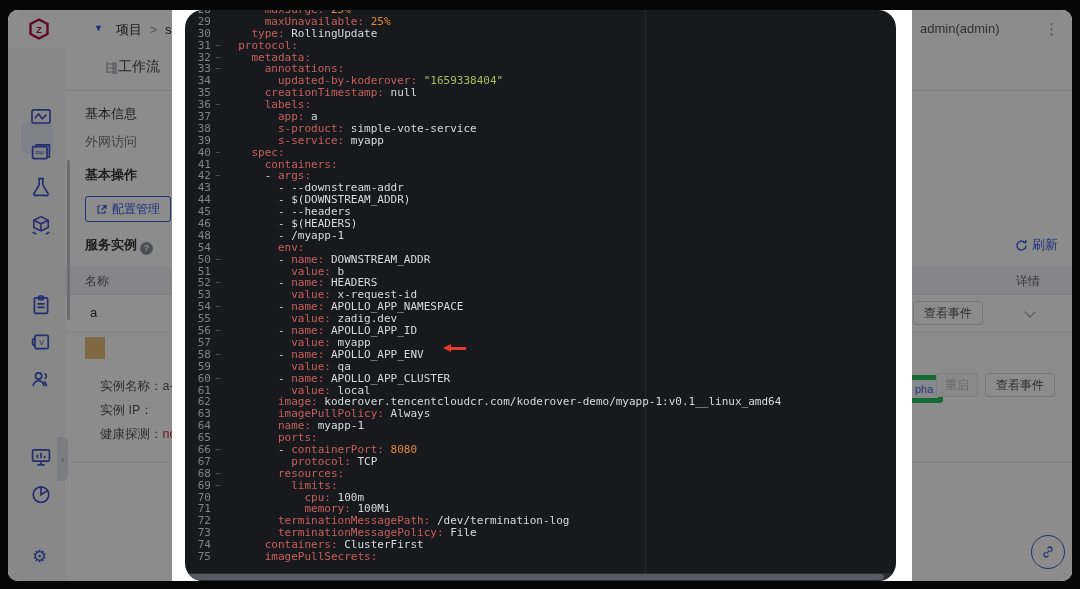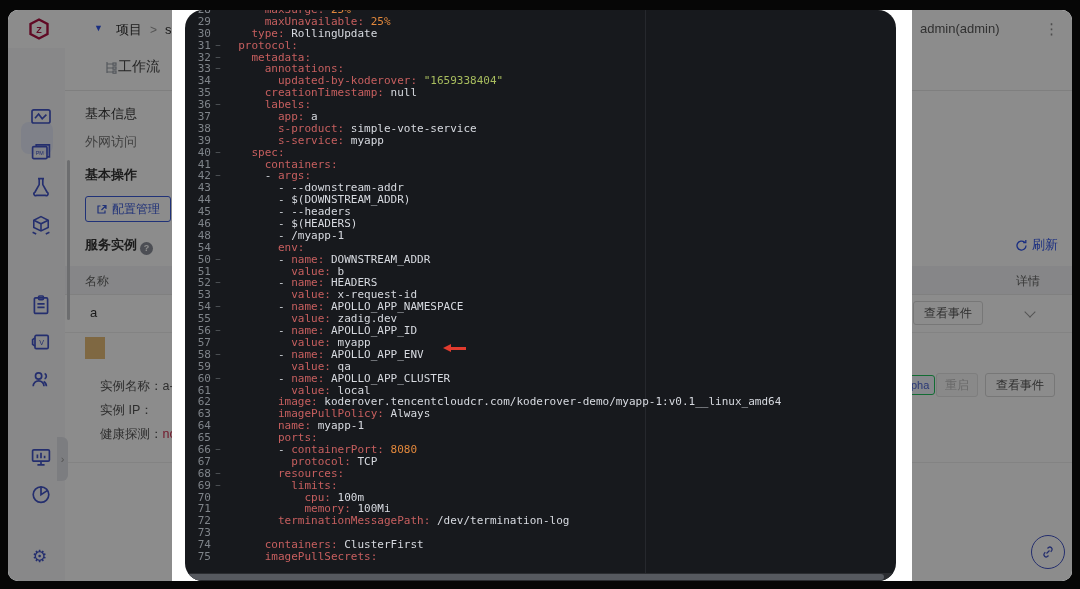--- a/index.html
+++ b/index.html
@@ -45,21 +45,21 @@
     font-size:13px;color:#333;}
   .btn-plain{border:1px solid #d9d9d9;color:#555;background:#fff;height:24px;padding:0 10px;}
   .btn-disabled{border:1px solid #e5e5e5;color:#bfbfbf;background:#fafafa;height:24px;padding:0 8px;cursor:not-allowed;}
   .chev{display:inline-block;width:7px;height:7px;border-left:1.5px solid #999;
     border-bottom:1.5px solid #999;transform:rotate(-45deg);cursor:pointer;}
   .inst-square{position:absolute;left:20px;top:289px;width:20px;height:22px;
     background:var(--instance-status-orange);}
   .detline{position:absolute;left:35px;font-size:12.5px;color:#555;}
   .warnred{color:var(--health-warn-red);}
   .tag{position:absolute;left:840px;top:327px;height:18px;line-height:18px;padding:0 5px;
-    border:1px solid #22c55e;color:#4c67d6;border-radius:3px;font-size:11px;background:#f4f7ff;}
+    border:5px solid #22c55e;color:#4c67d6;border-radius:3px;font-size:11px;background:#f4f7ff;}
   .divider2{position:absolute;left:0;right:0;top:414px;border-bottom:1px solid #eeeeee;}
   .subscroll{position:absolute;left:2px;top:112px;width:3px;height:160px;border-radius:2px;background:#c5c7cb;}
   .collapse-handle{position:absolute;left:49px;top:427px;width:11px;height:44px;z-index:2;
     background:#e2e4e9;border-radius:0 6px 6px 0;color:#999;font-size:11px;line-height:44px;
     text-align:center;cursor:pointer;}
   .fab{position:absolute;left:1023px;top:525px;width:32px;height:32px;border-radius:50%;
     border:1px solid #4355c8;z-index:2;display:flex;align-items:center;justify-content:center;cursor:pointer;}
   
   .backdrop{position:absolute;inset:0;background:rgba(0,0,0,0.45);z-index:5;}
   
@@ -448,20 +448,21 @@
               <span class="ct"><span class="pl">            </span><span class="k">memory:</span><span class="pl"> </span><span class="v">100Mi</span></span>
             </div>
             <div class="cl">
               <span class="ln">72</span>
               <span class="fold"></span>
               <span class="ct"><span class="pl">        </span><span class="k">terminationMessagePath:</span><span class="pl"> </span><span class="v">/dev/termination-log</span></span>
             </div>
             <div class="cl">
               <span class="ln">73</span>
               <span class="fold"></span>
+              <span class="ct"><span class="pl">        </span><span class="k">terminationMessagePolicy:</span><span class="pl"> </span><span class="v">File</span></span>
             </div>
             <div class="cl">
               <span class="ln">74</span>
               <span class="fold"></span>
               <span class="ct"><span class="pl">      </span><span class="k">containers:</span><span class="pl"> </span><span class="v">ClusterFirst</span></span>
             </div>
             <div class="cl">
               <span class="ln">75</span>
               <span class="fold"></span>
               <span class="ct"><span class="pl">      </span><span class="k">imagePullSecrets:</span></span>

